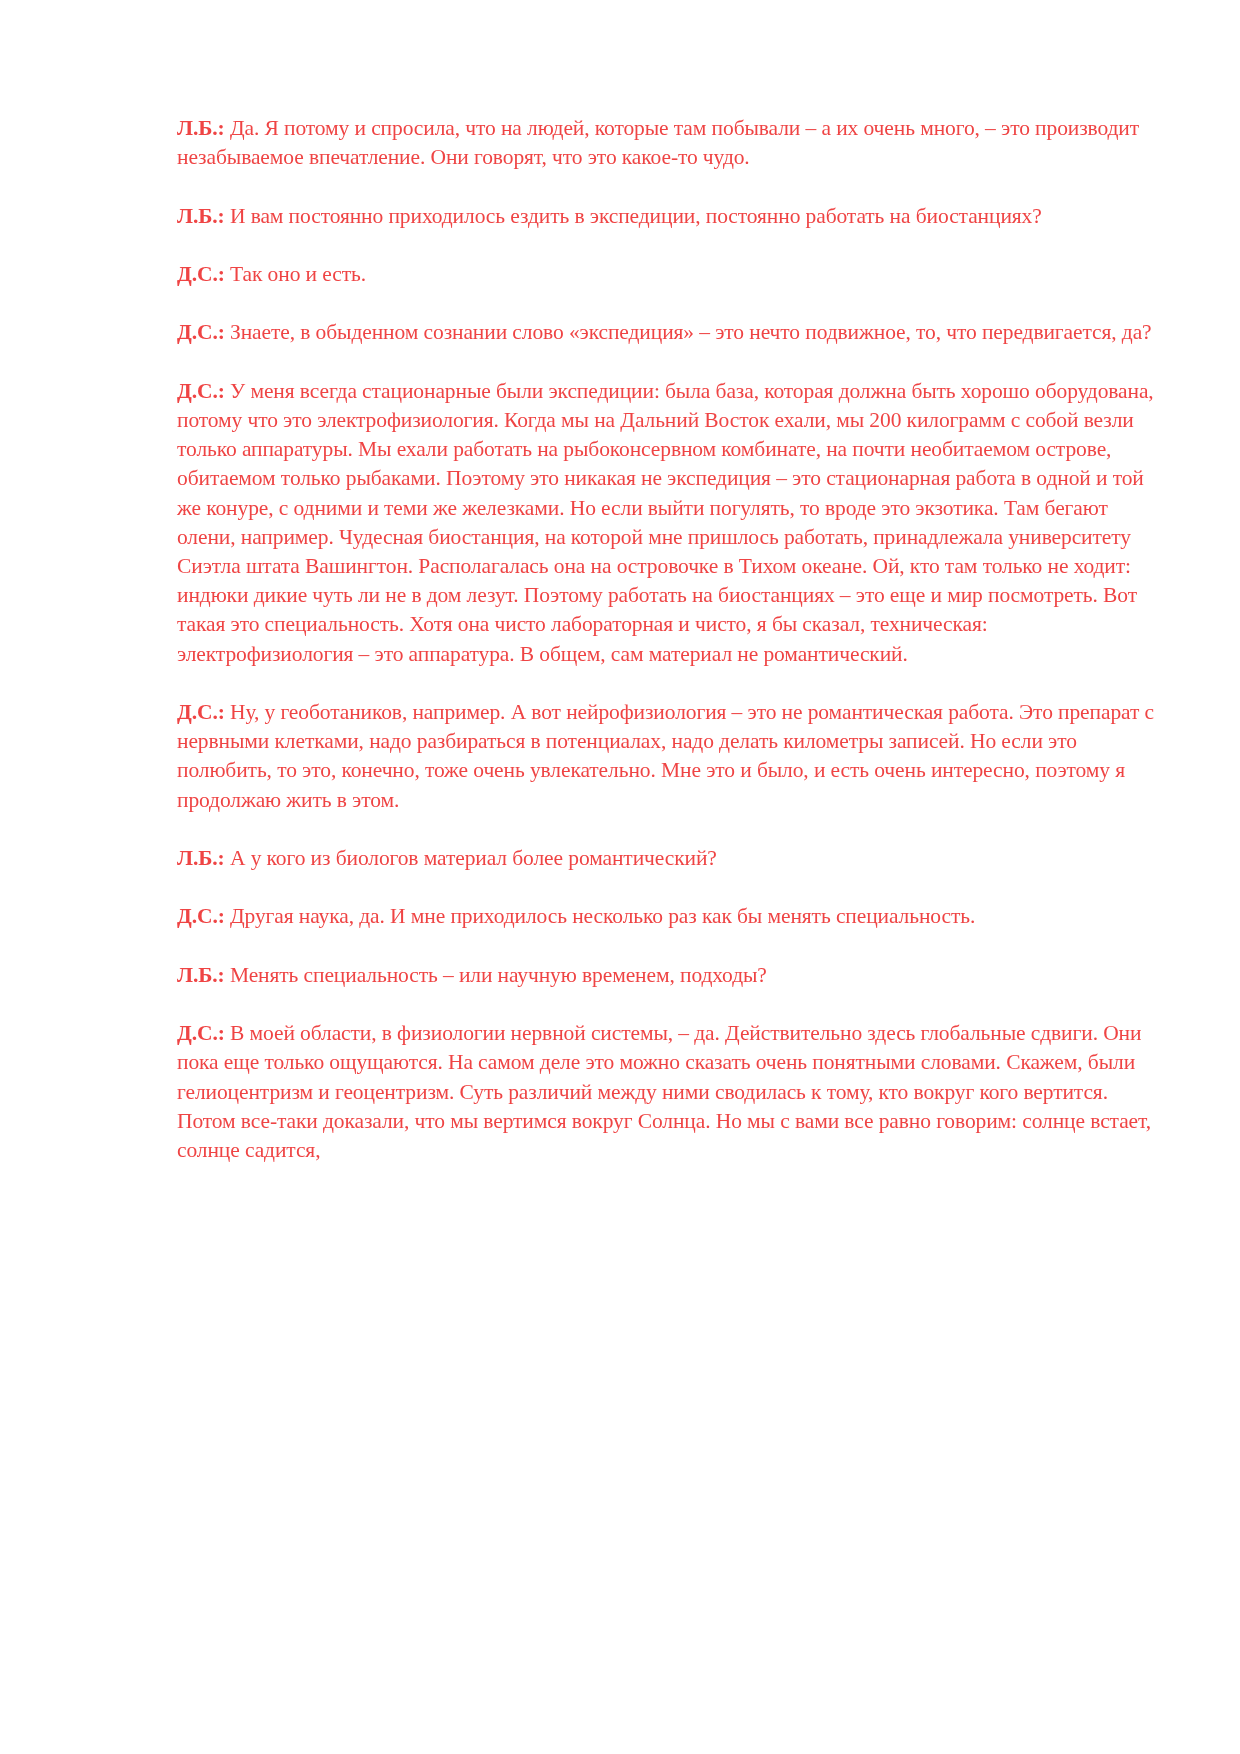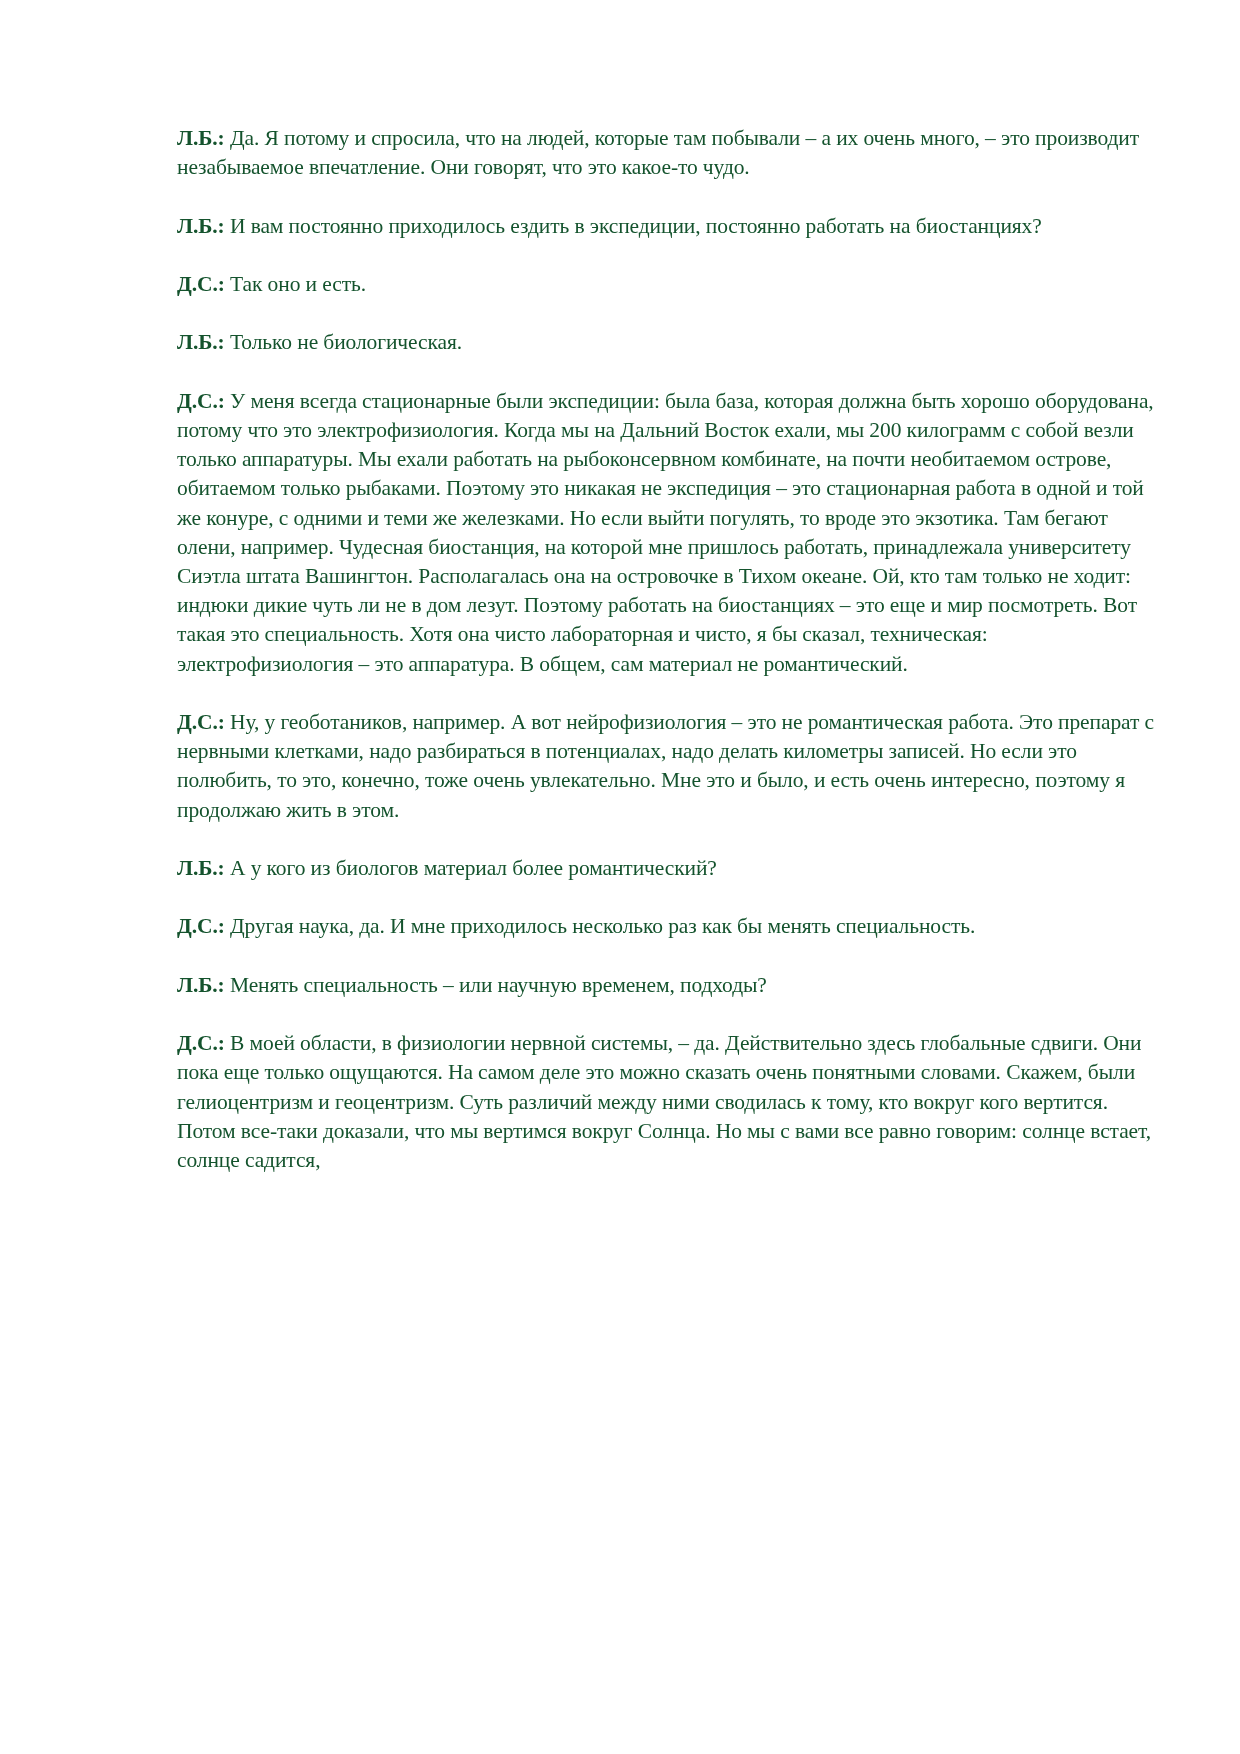--- a/index.html
+++ b/index.html
@@ -9,43 +9,43 @@
     }
     body {
       width: 1240px;
       height: 1754px;
       position: relative;
       overflow: hidden;
     }
     .page {
       position: absolute;
       left: 177px;
-      top: 124px;
+      top: 114px;
       width: 980px;
       font-family: "Liberation Serif", "DejaVu Serif", serif;
       font-size: 21.5px;
       line-height: 29.2px;
-      color: #14532d;
+      color: #ef4444;
       letter-spacing: -0.1px;
     }
     .para {
       margin: 0 0 29.2px 0;
       text-align: left;
     }
     .speaker {
       font-weight: bold;
     }
   </style>
 </head>
 <body>
 
 <div class="page">
   <p class="para"><span class="speaker">Л.Б.:</span><span> Да. Я потому и спросила, что на людей, которые там побывали – а их очень много, – это производит незабываемое впечатление. Они говорят, что это какое-то чудо.</span></p>
   <p class="para"><span class="speaker">Л.Б.:</span><span> И вам постоянно приходилось ездить в экспедиции, постоянно работать на биостанциях?</span></p>
   <p class="para"><span class="speaker">Д.С.:</span><span> Так оно и есть.</span></p>
-  <p class="para"><span class="speaker">Л.Б.:</span><span> Только не биологическая.</span></p>
+  <p class="para"><span class="speaker">Д.С.:</span><span> Знаете, в обыденном сознании слово «экспедиция» – это нечто подвижное, то, что передвигается, да?</span></p>
   <p class="para"><span class="speaker">Д.С.:</span><span> У меня всегда стационарные были экспедиции: была база, которая должна быть хорошо оборудована, потому что это электрофизиология. Когда мы на Дальний Восток ехали, мы 200 килограмм с собой везли только аппаратуры. Мы ехали работать на рыбоконсервном комбинате, на почти необитаемом острове, обитаемом только рыбаками. Поэтому это никакая не экспедиция – это стационарная работа в одной и той же конуре, с одними и теми же железками. Но если выйти погулять, то вроде это экзотика. Там бегают олени, например. Чудесная биостанция, на которой мне пришлось работать, принадлежала университету Сиэтла штата Вашингтон. Располагалась она на островочке в Тихом океане. Ой, кто там только не ходит: индюки дикие чуть ли не в дом лезут. Поэтому работать на биостанциях – это еще и мир посмотреть. Вот такая это специальность. Хотя она чисто лабораторная и чисто, я бы сказал, техническая: электрофизиология – это аппаратура. В общем, сам материал не романтический.</span></p>
   <p class="para"><span class="speaker">Д.С.:</span><span> Ну, у геоботаников, например. А вот нейрофизиология – это не романтическая работа. Это препарат с нервными клетками, надо разбираться в потенциалах, надо делать километры записей. Но если это полюбить, то это, конечно, тоже очень увлекательно. Мне это и было, и есть очень интересно, поэтому я продолжаю жить в этом.</span></p>
   <p class="para"><span class="speaker">Л.Б.:</span><span> А у кого из биологов материал более романтический?</span></p>
   <p class="para"><span class="speaker">Д.С.:</span><span> Другая наука, да. И мне приходилось несколько раз как бы менять специальность.</span></p>
   <p class="para"><span class="speaker">Л.Б.:</span><span> Менять специальность – или научную временем, подходы?</span></p>
   <p class="para"><span class="speaker">Д.С.:</span><span> В моей области, в физиологии нервной системы, – да. Действительно здесь глобальные сдвиги. Они пока еще только ощущаются. На самом деле это можно сказать очень понятными словами. Скажем, были гелиоцентризм и геоцентризм. Суть различий между ними сводилась к тому, кто вокруг кого вертится. Потом все-таки доказали, что мы вертимся вокруг Солнца. Но мы с вами все равно говорим: солнце встает, солнце садится,</span></p>
 </div>
 
 </body></html>

